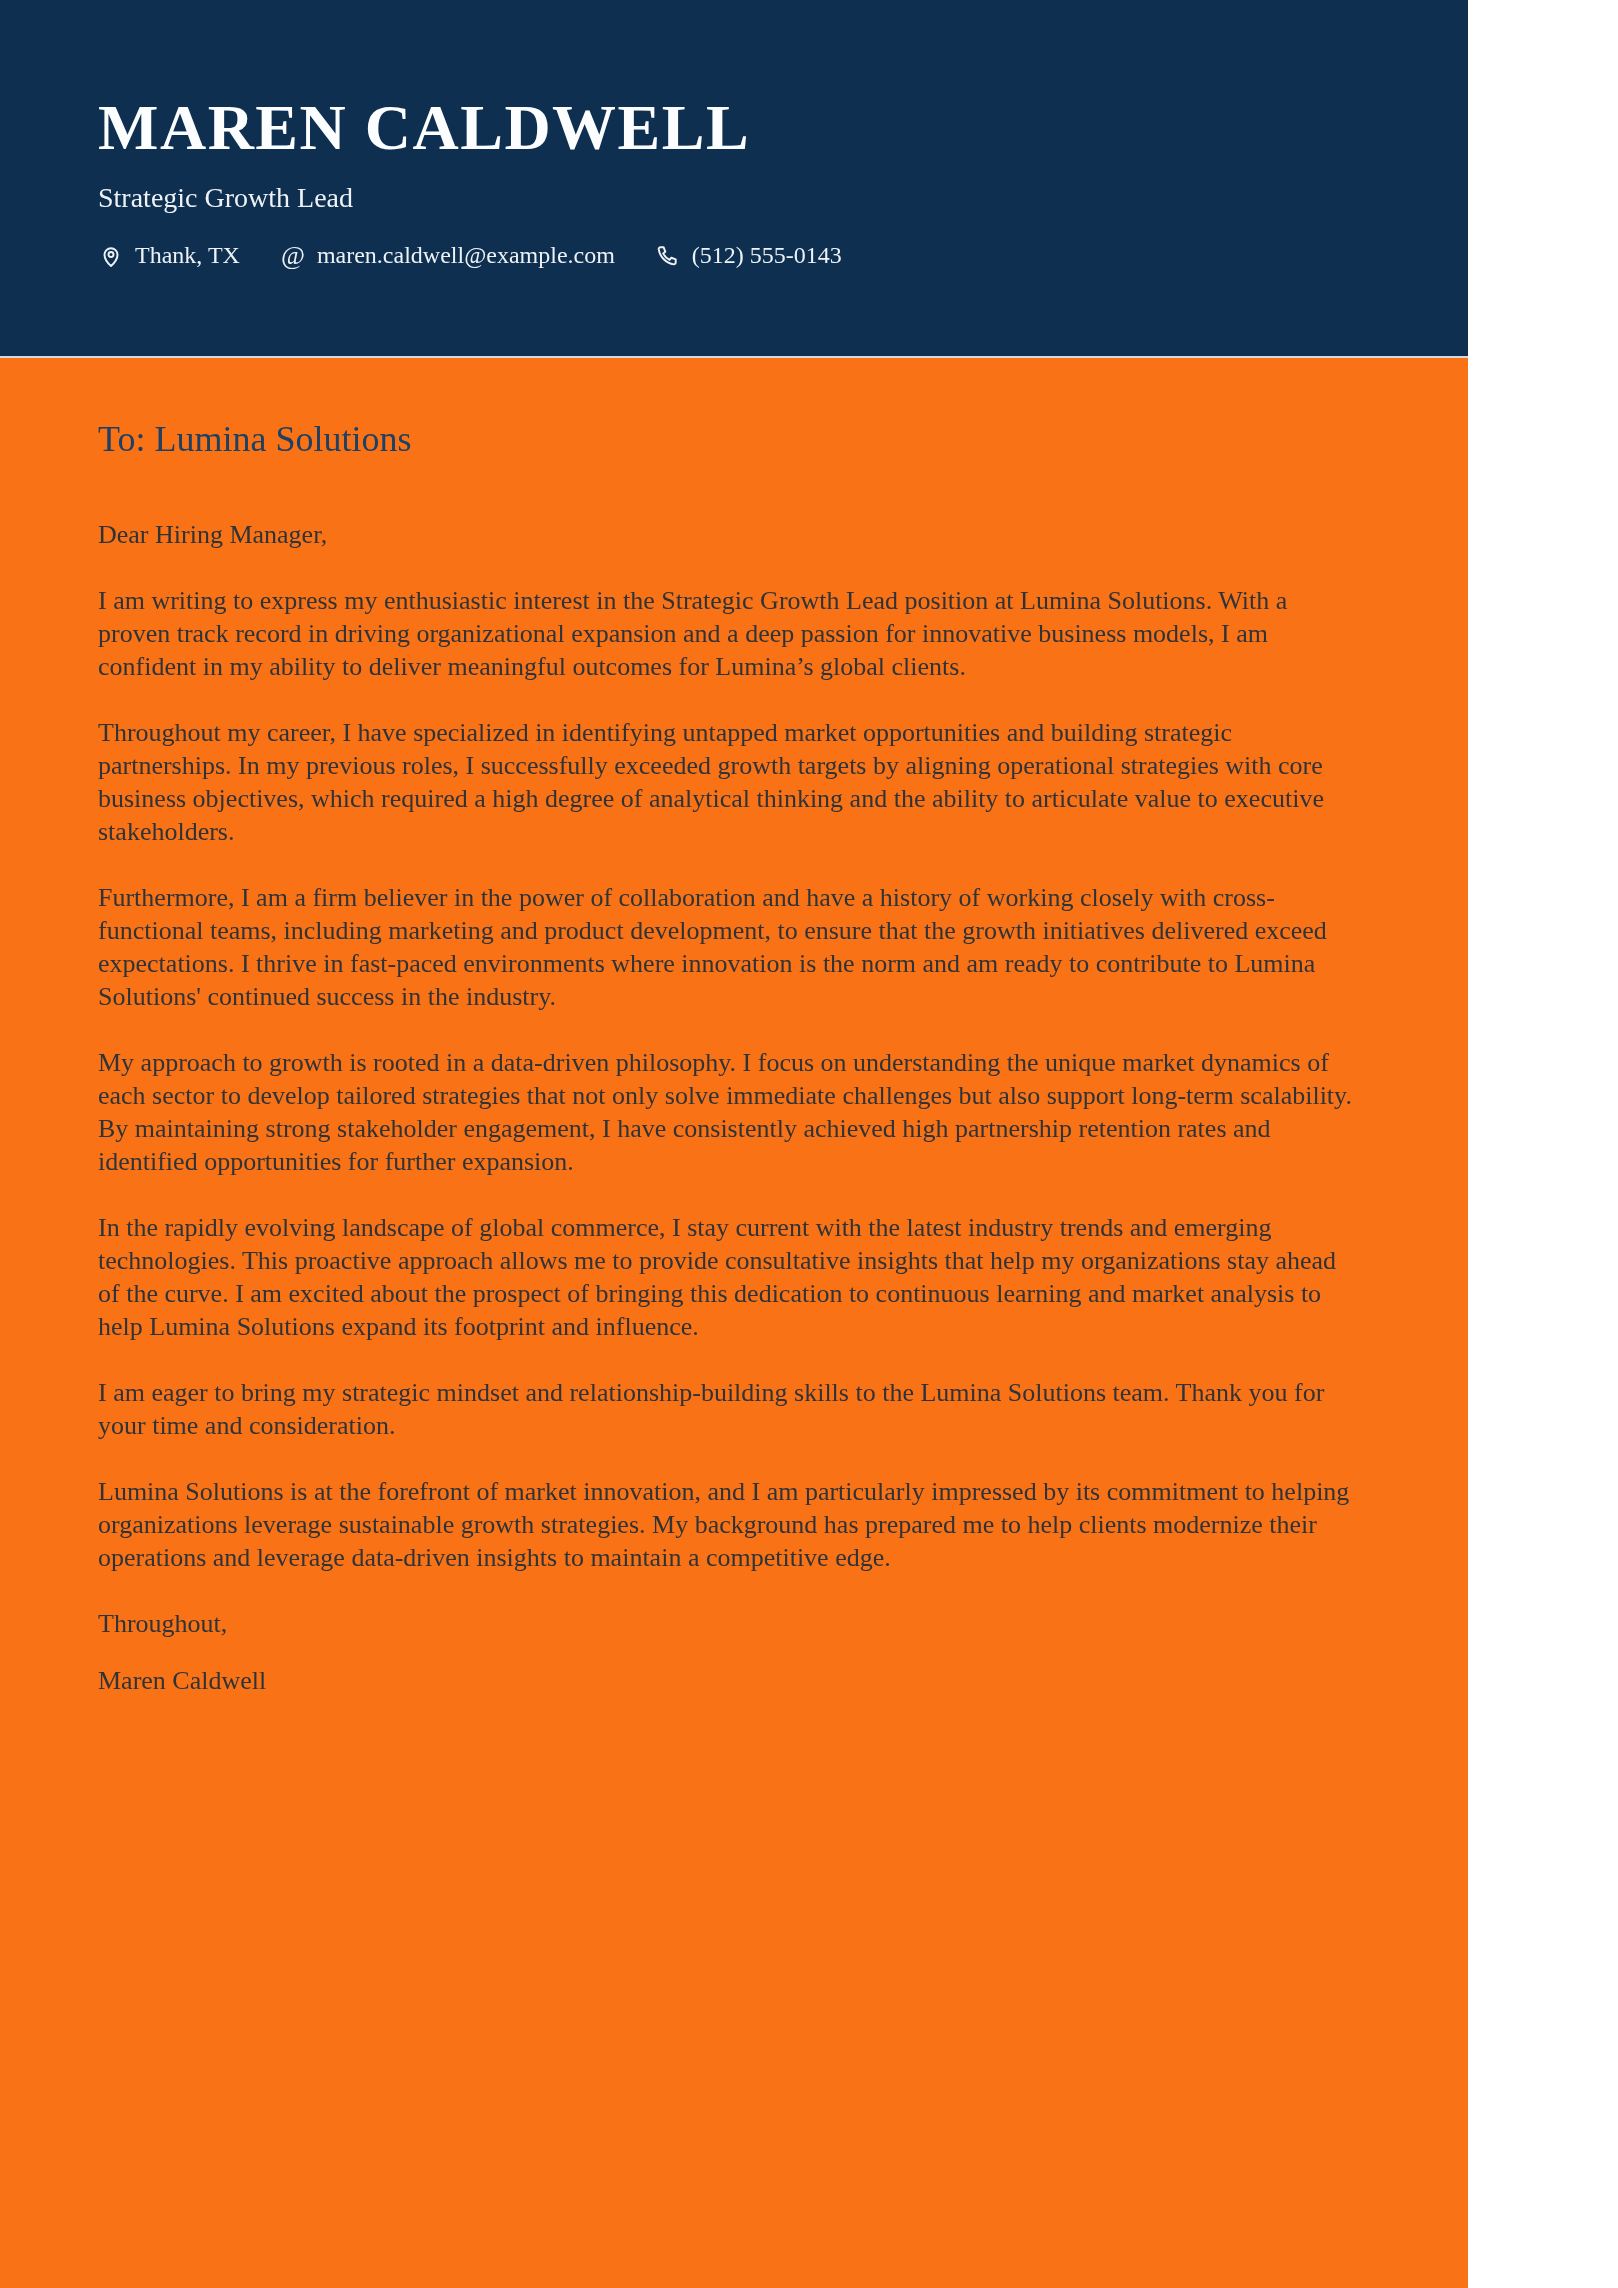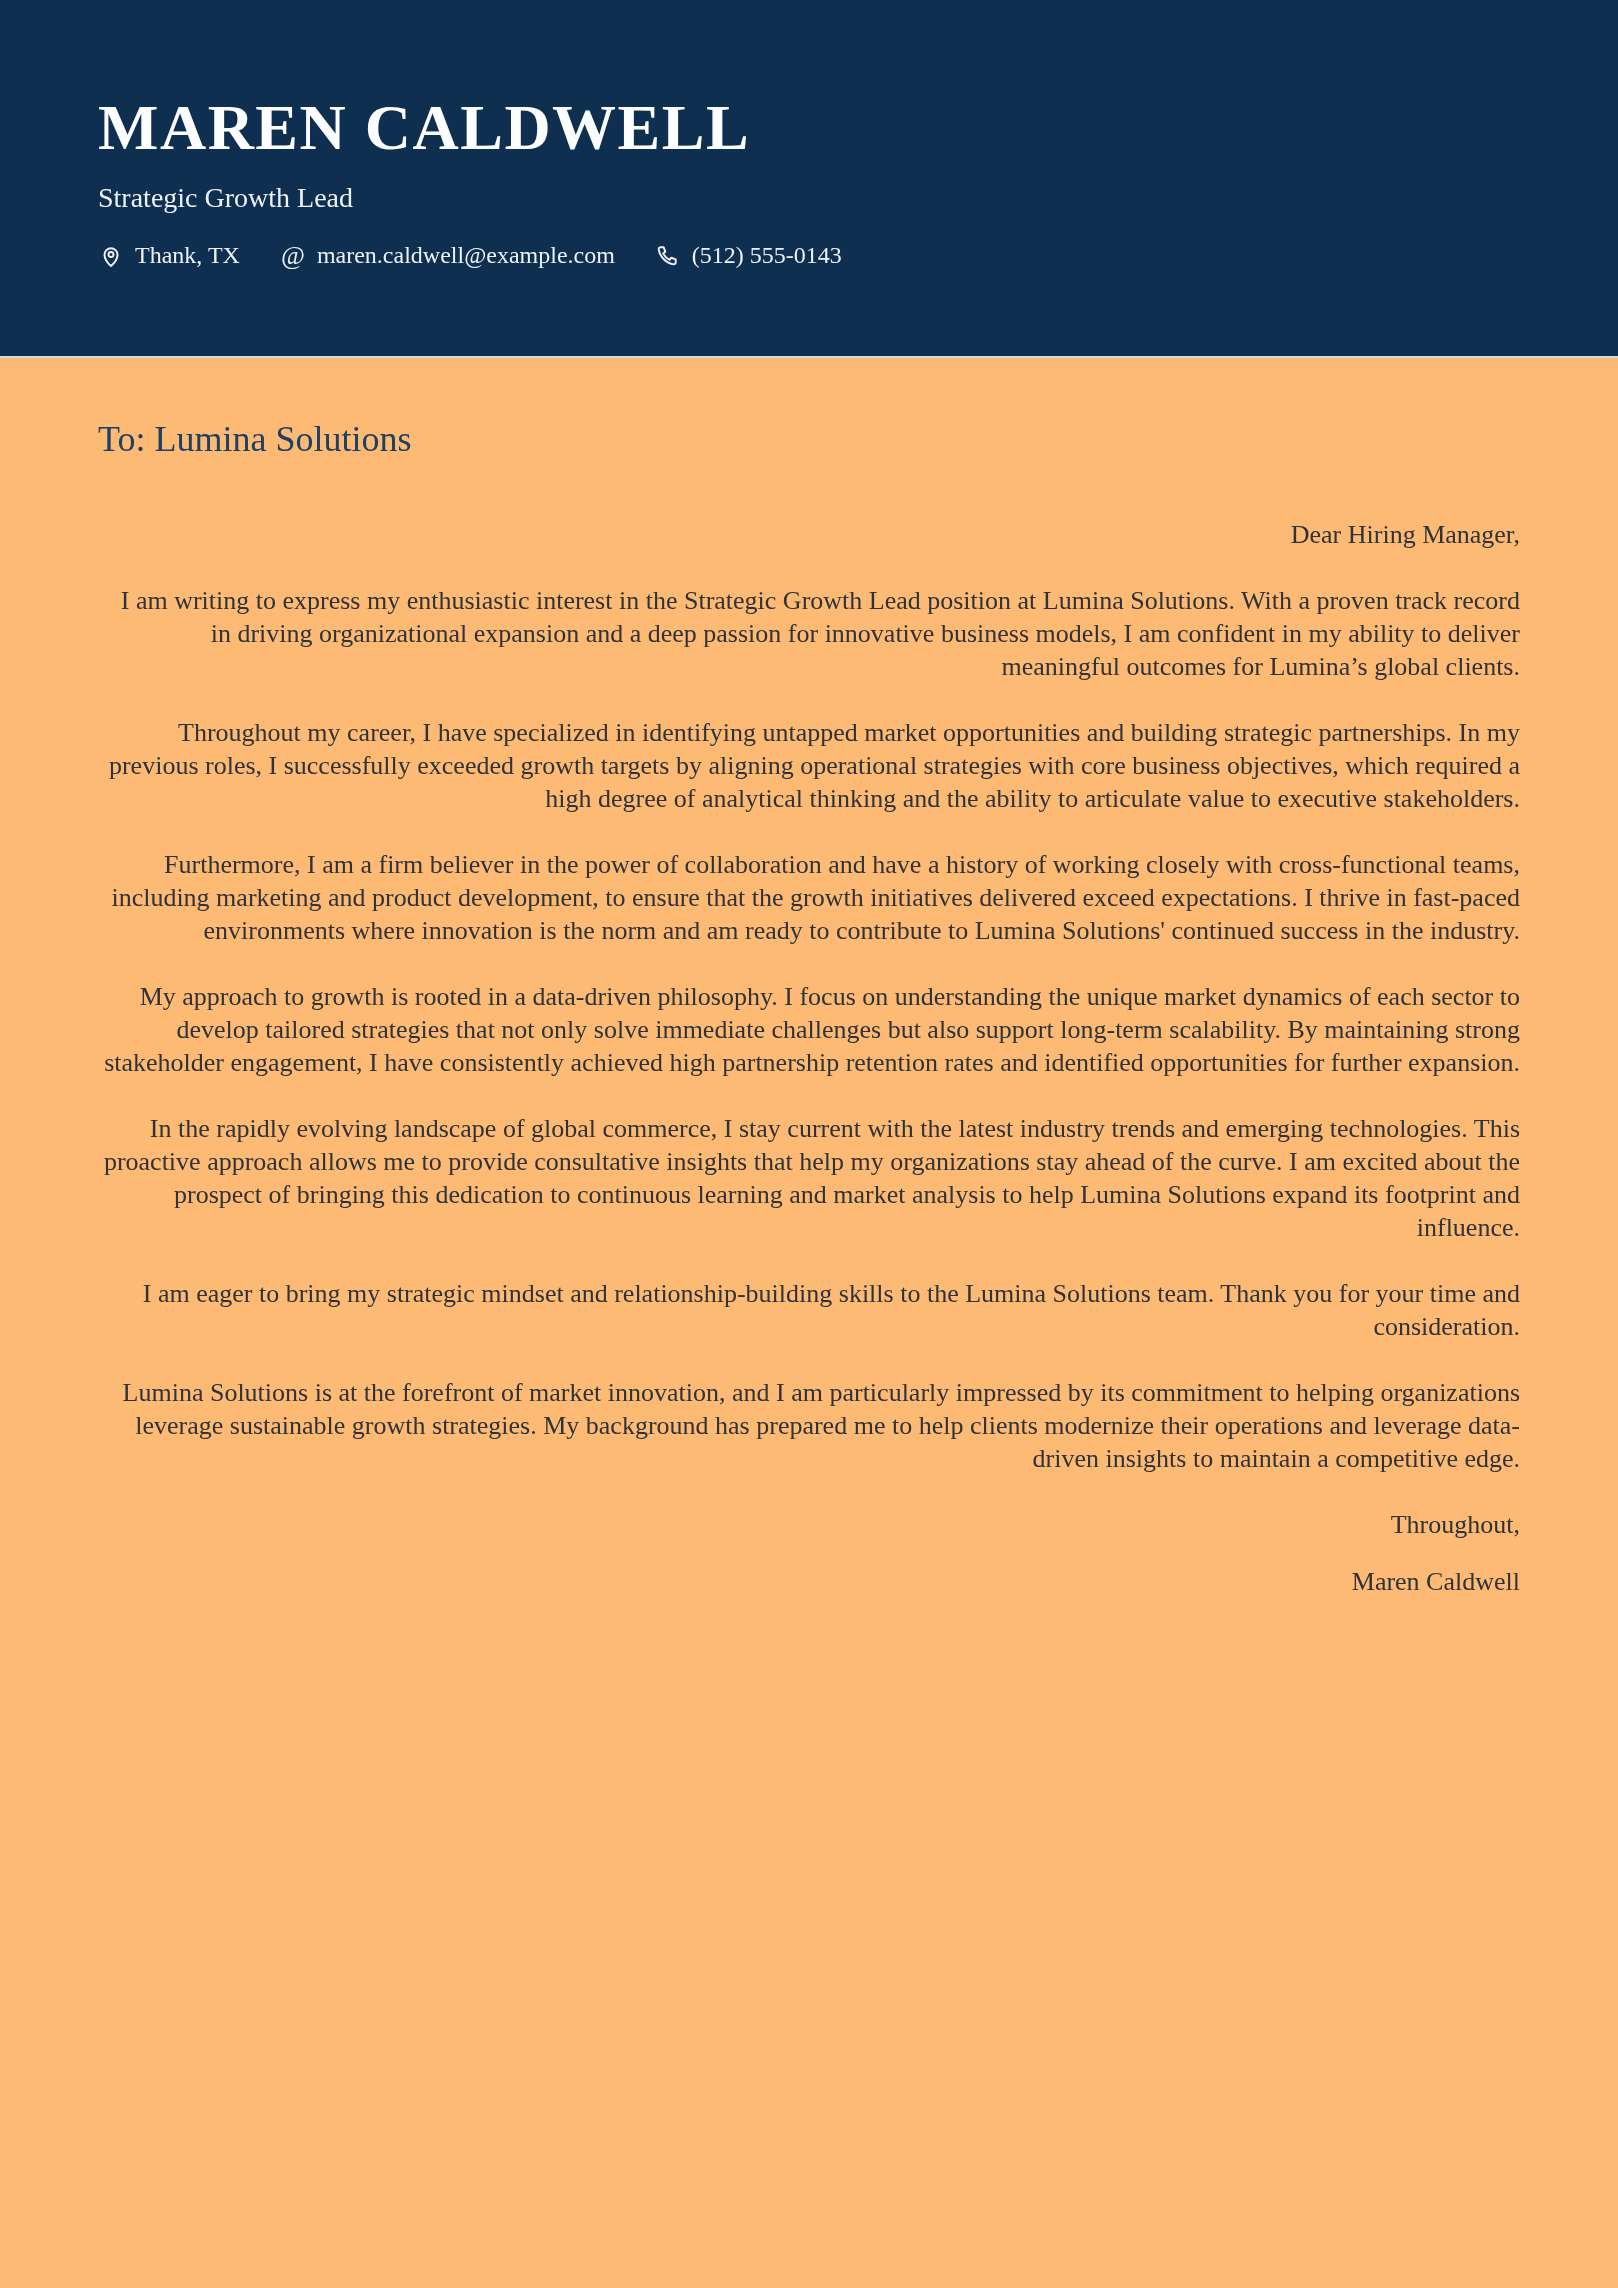--- a/index.html
+++ b/index.html
@@ -1,23 +1,23 @@
 <!DOCTYPE html>
 <html><head>
 <meta charset="utf-8">
 <style>
   html, body {
     margin: 0;
     padding: 0;
     background: #ffffff;
   }
   .page {
-    width: 1618px;
+    width: 1468px;
     height: 2288px;
-    background: #fdba74;
+    background: #f97316;
     font-family: "Liberation Serif", "DejaVu Serif", serif;
     overflow: hidden;
     position: relative;
   }
 
   
   .header {
     box-sizing: border-box;
     height: 358px;
     background: #0e2f4f;
@@ -82,23 +82,22 @@
   }
   .to-line {
     font-size: 36px;
     color: #1d4064;
     margin: 0 0 58px 0;
     font-weight: 400;
   }
   .letter p {
     font-size: 26px;
     line-height: 33px;
-    margin: 0 0 33px 0;
+    margin: 0 16px 33px 0;
     color: #2f3338;
-    text-align: right;
   }
   .letter p.closing { margin-bottom: 24px; }
   .letter p.signature { margin-bottom: 0; }
 </style>
 </head>
 <body>
 
 <div class="page">
 
   <div class="header">

